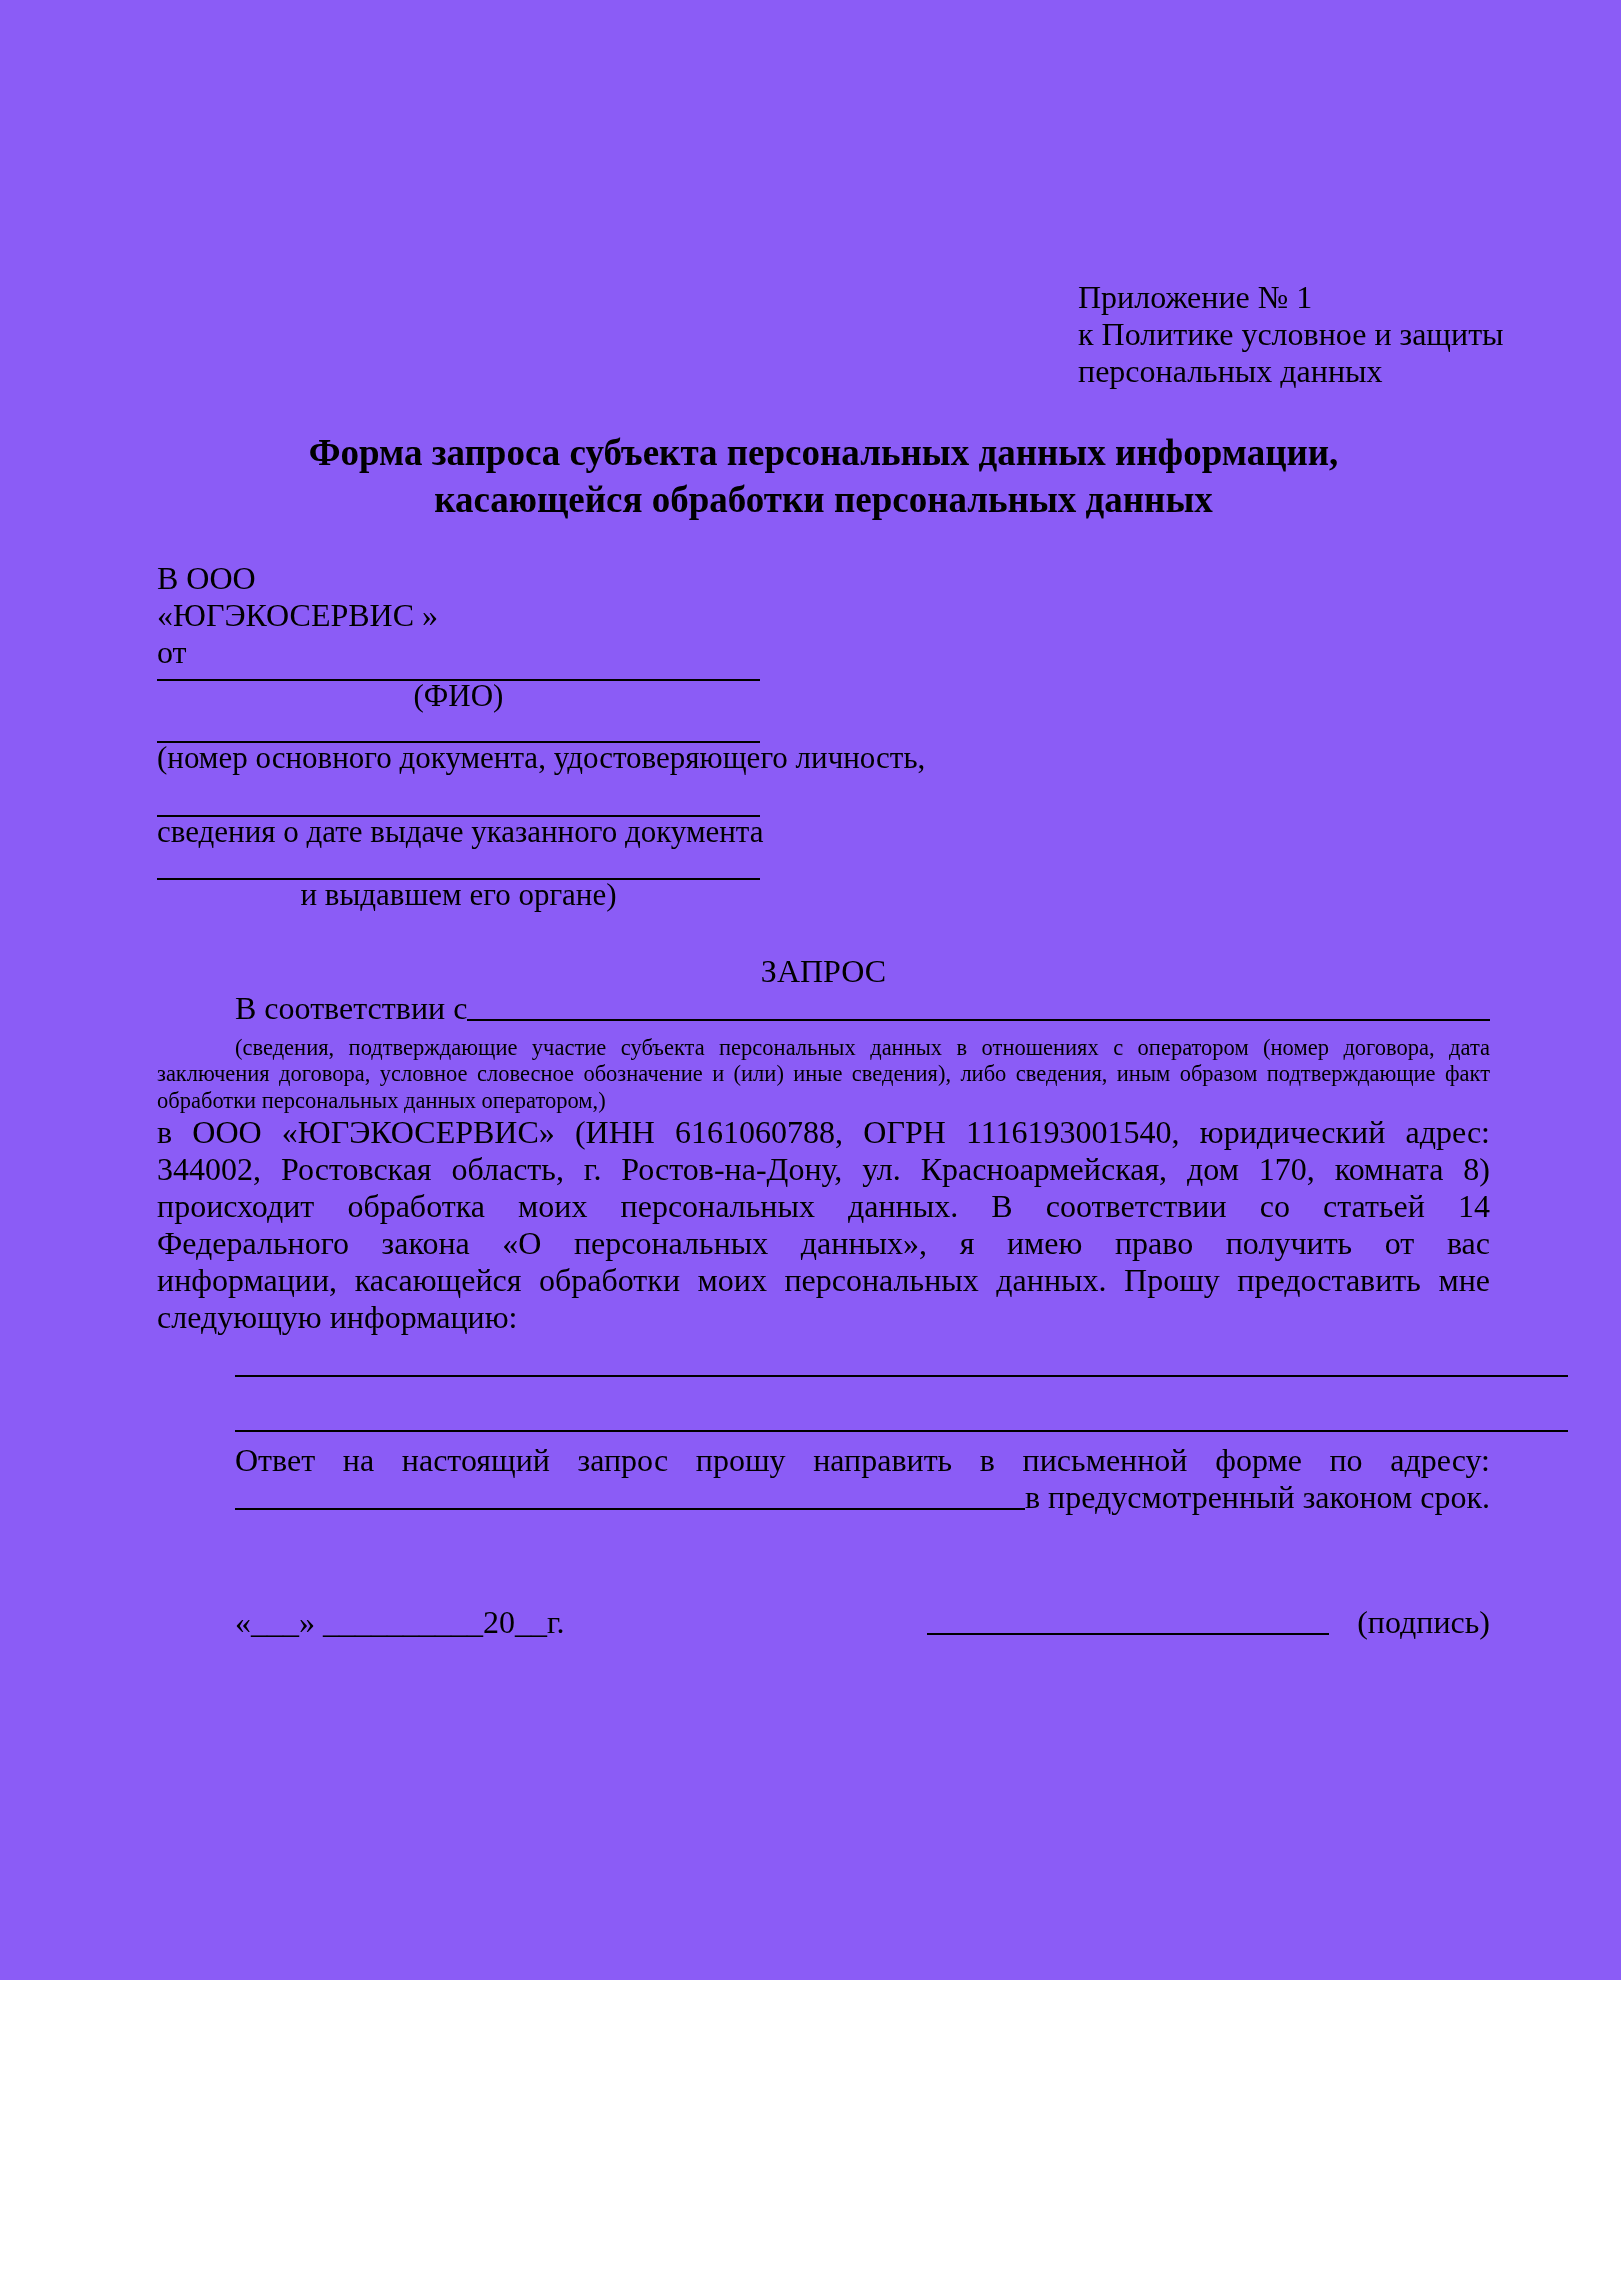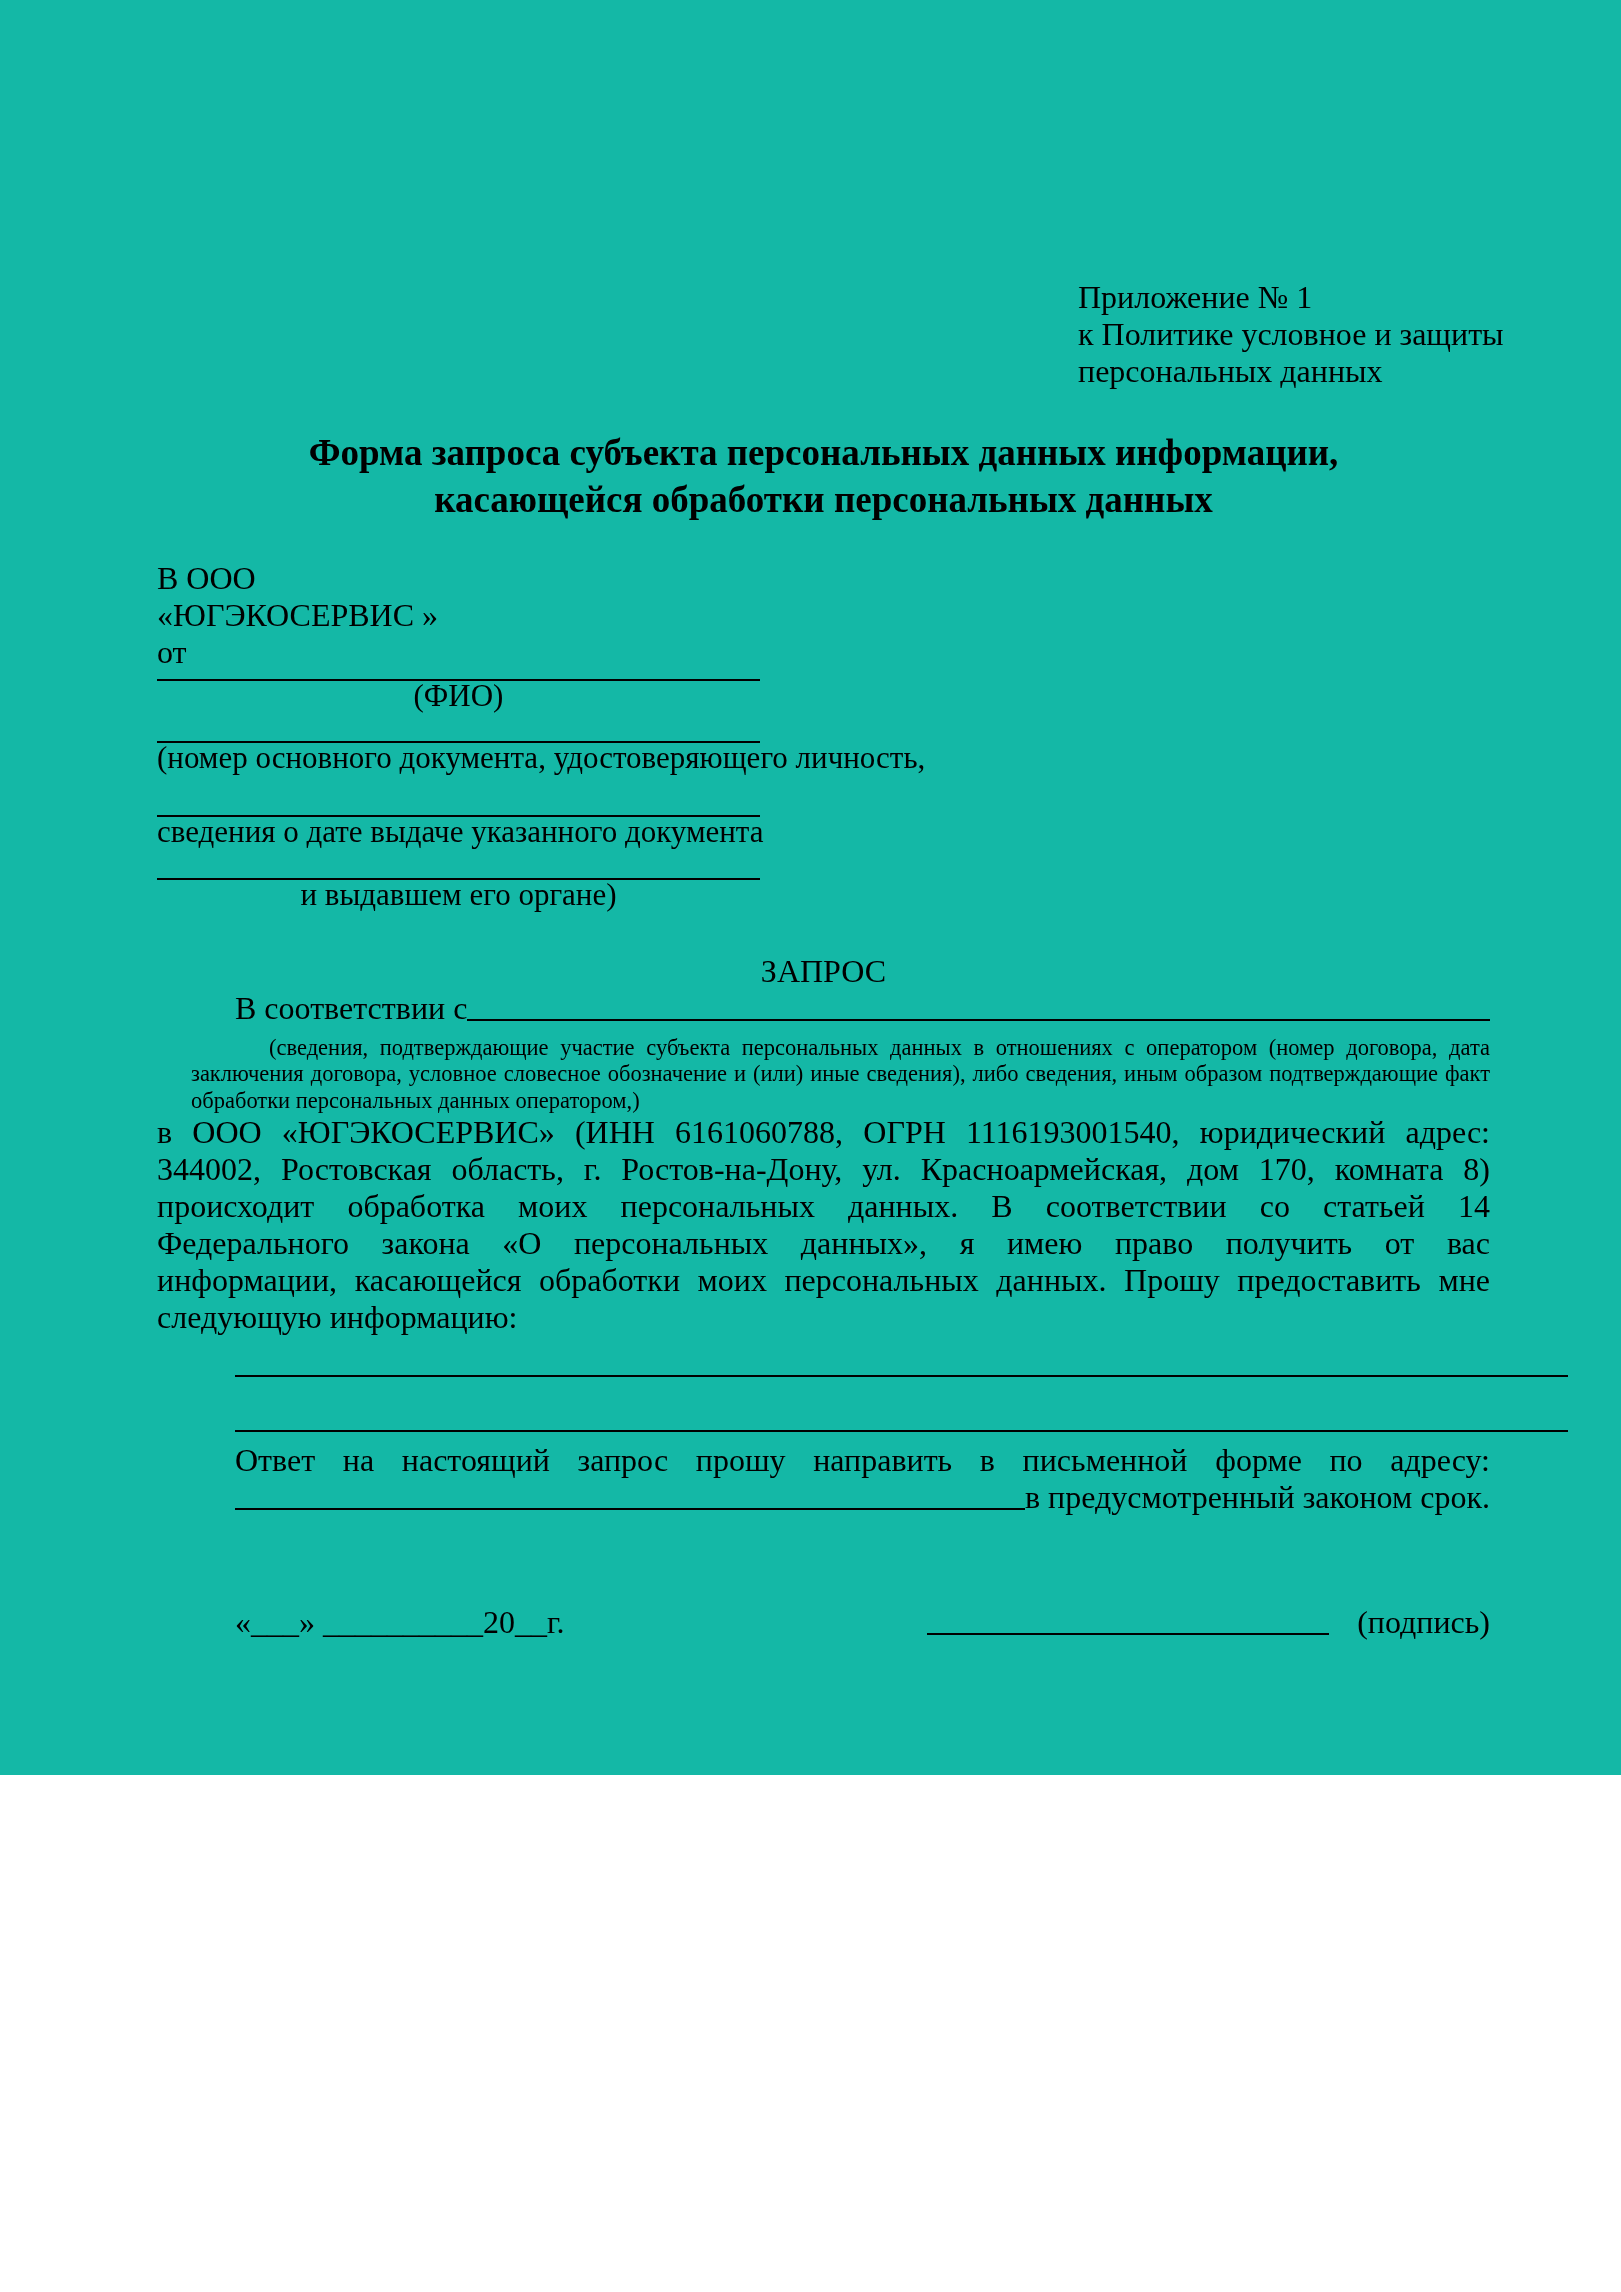--- a/index.html
+++ b/index.html
@@ -1,21 +1,21 @@
 <!DOCTYPE html>
 <html><head>
 <meta charset="utf-8">
 <style>
   * { margin: 0; padding: 0; box-sizing: border-box; }
   html, body { background: #ffffff; }
   .page {
     position: relative;
     width: 1621px;
-    height: 1775px;
-    background: #14b8a6;
+    height: 1980px;
+    background: #8b5cf6;
     color: #000000;
     font-family: "Liberation Serif", "DejaVu Serif", serif;
     font-size: 32px;
     line-height: 37px;
     padding: 279px 131px 0 157px;
     overflow: hidden;
   }
   
   .appendix { margin-left: 921px; }
   .appendix div { white-space: nowrap; }
@@ -40,21 +40,21 @@
   
   .req-heading { margin-top: 44px; text-align: center; }
   .flexline { display: flex; align-items: stretch; }
   .fill {
     flex: 1 1 auto;
     align-self: flex-end;
     border-bottom: 2px solid #000;
     margin-bottom: 5.9px;
   }
   .intro-prefix { white-space: nowrap; padding-left: 78px; }
-  .note { margin-top: 7.8px; font-size: 22.5px; line-height: 26.5px; margin-left: 34px; }
+  .note { margin-top: 7.8px; font-size: 22.5px; line-height: 26.5px; }
   .note .jline:first-child { text-indent: 78px; }
   .jline { text-align: justify; text-align-last: justify; }
   .plainline { text-align: left; }
   .body-par { margin-top: 0; }
   .blank-par { margin-left: 78px; }
   .ruleA { margin-top: 39px; }
   .ruleB { margin-top: 53px; }
   .reply-first { margin-top: 9.8px; text-indent: 78px; }
   .reply-blank { margin-left: 78px; }
   .reply-suffix { white-space: nowrap; }

